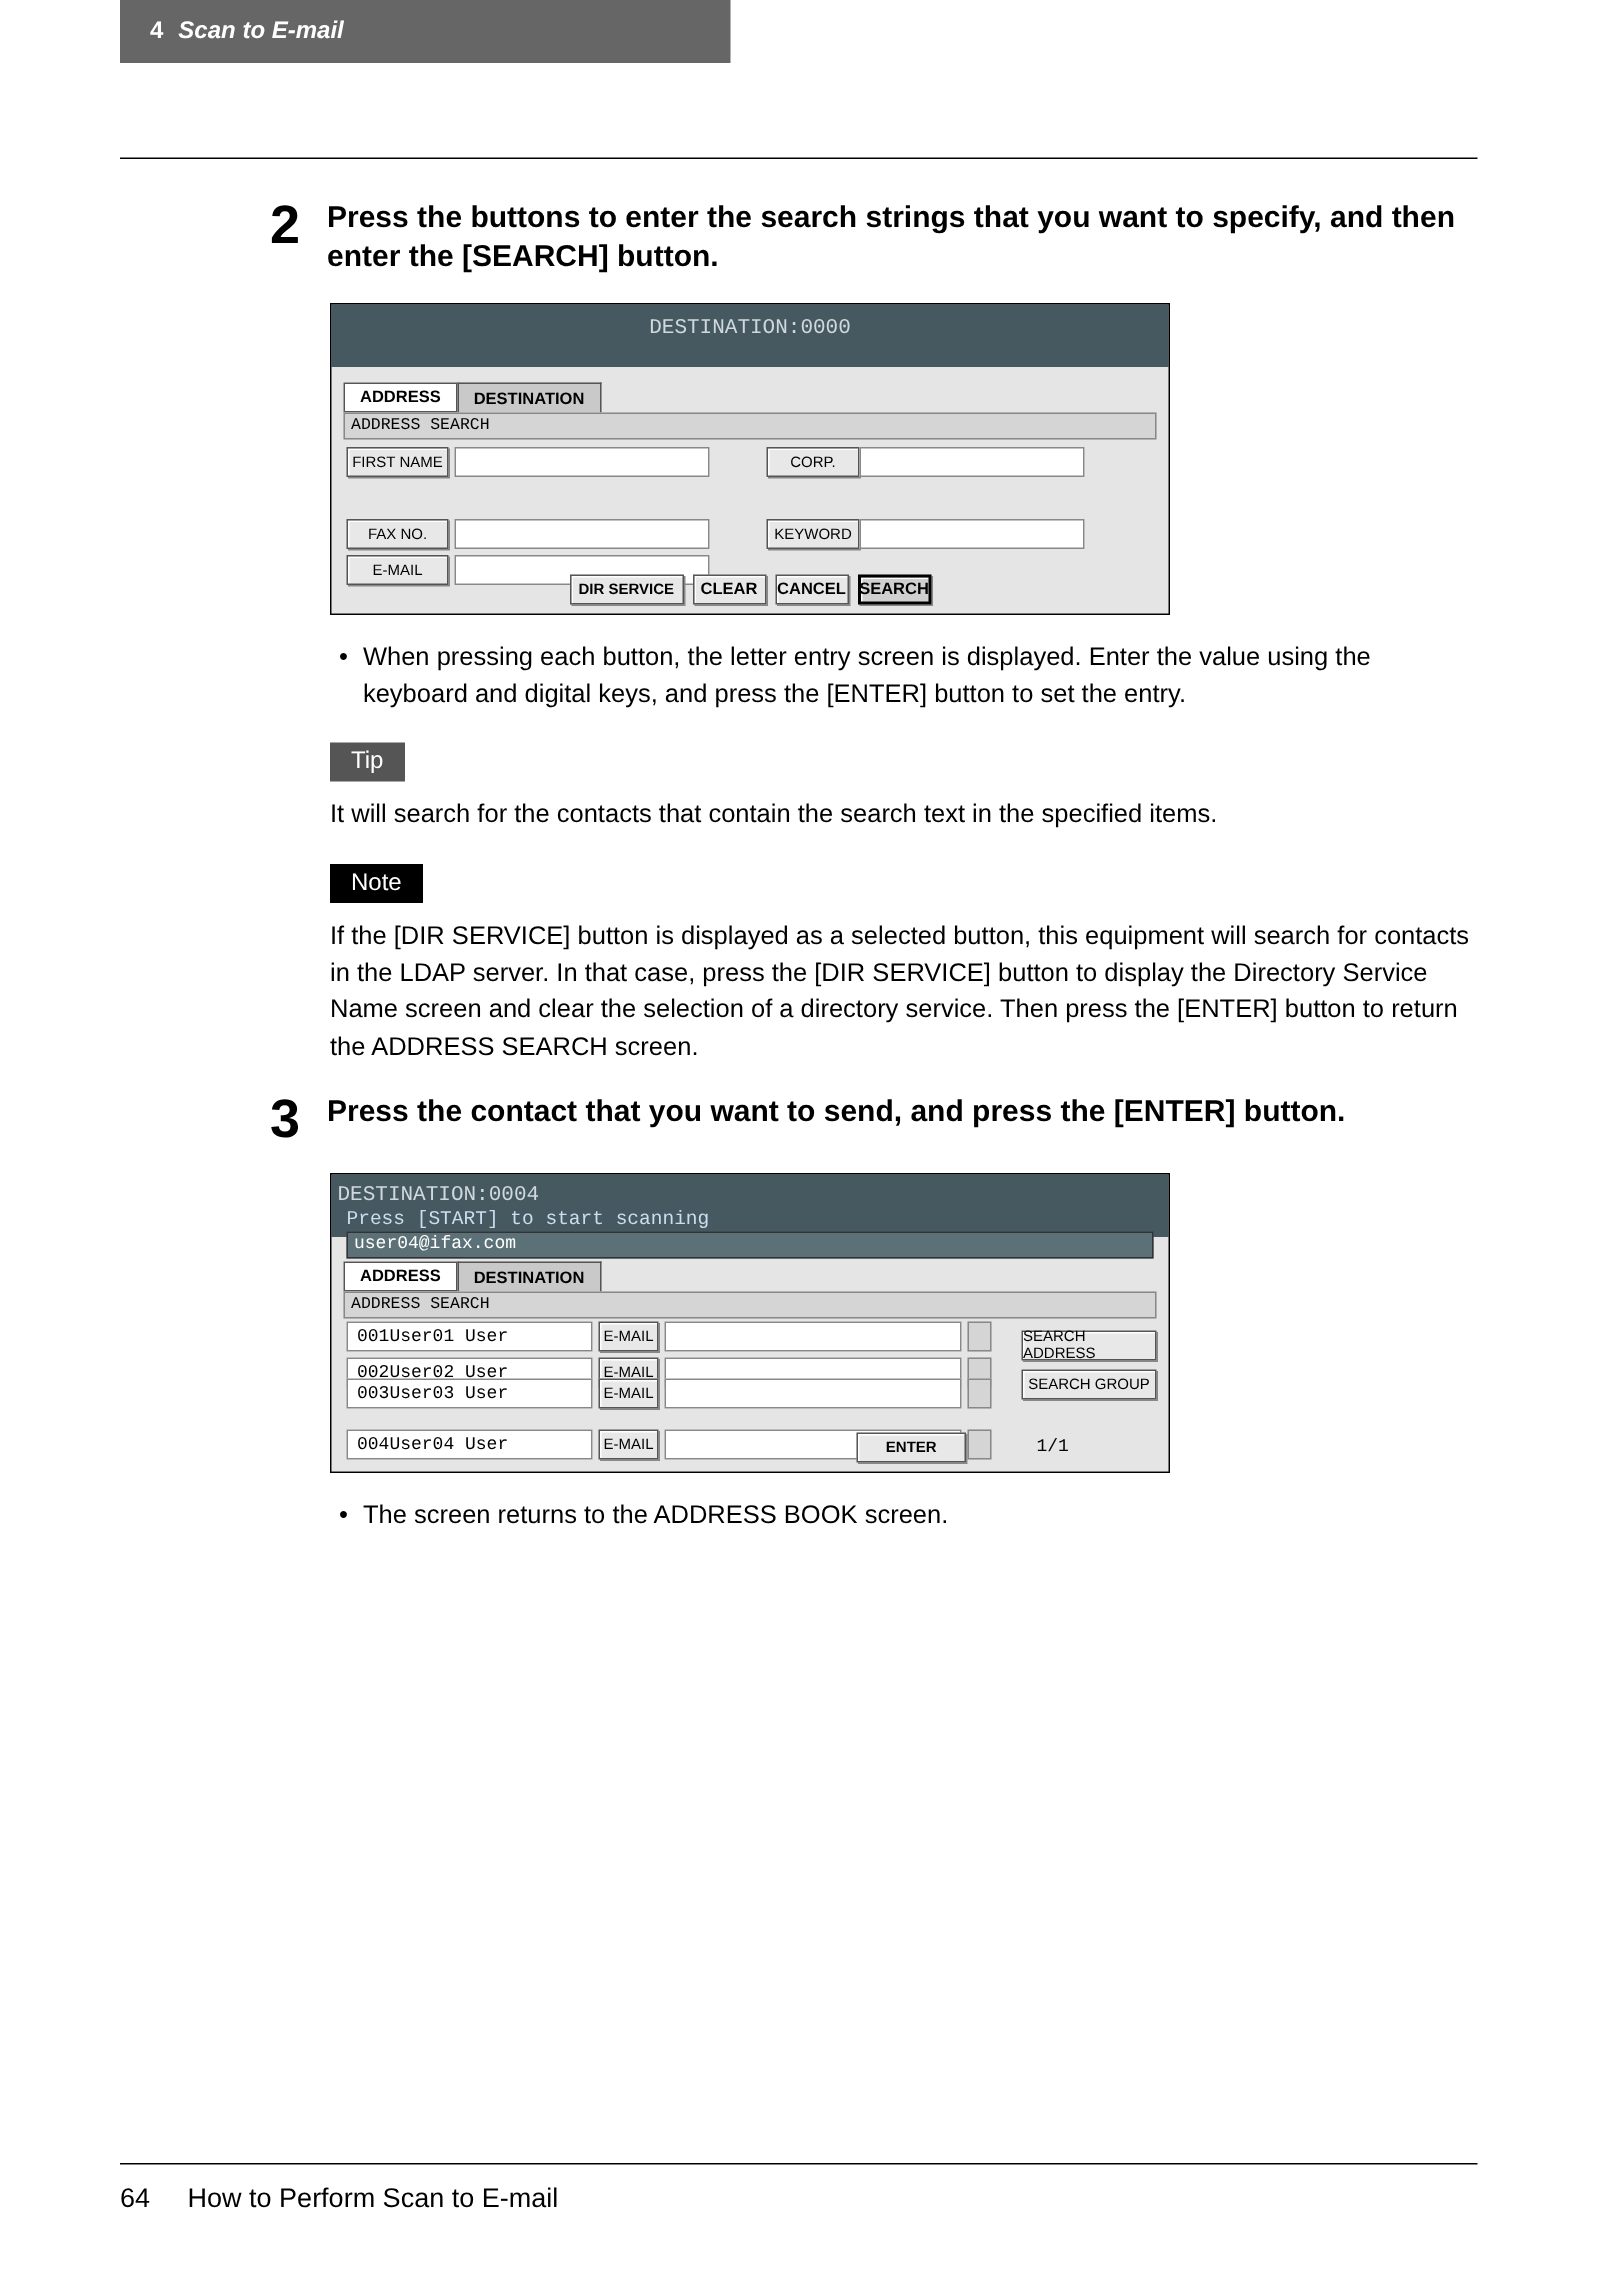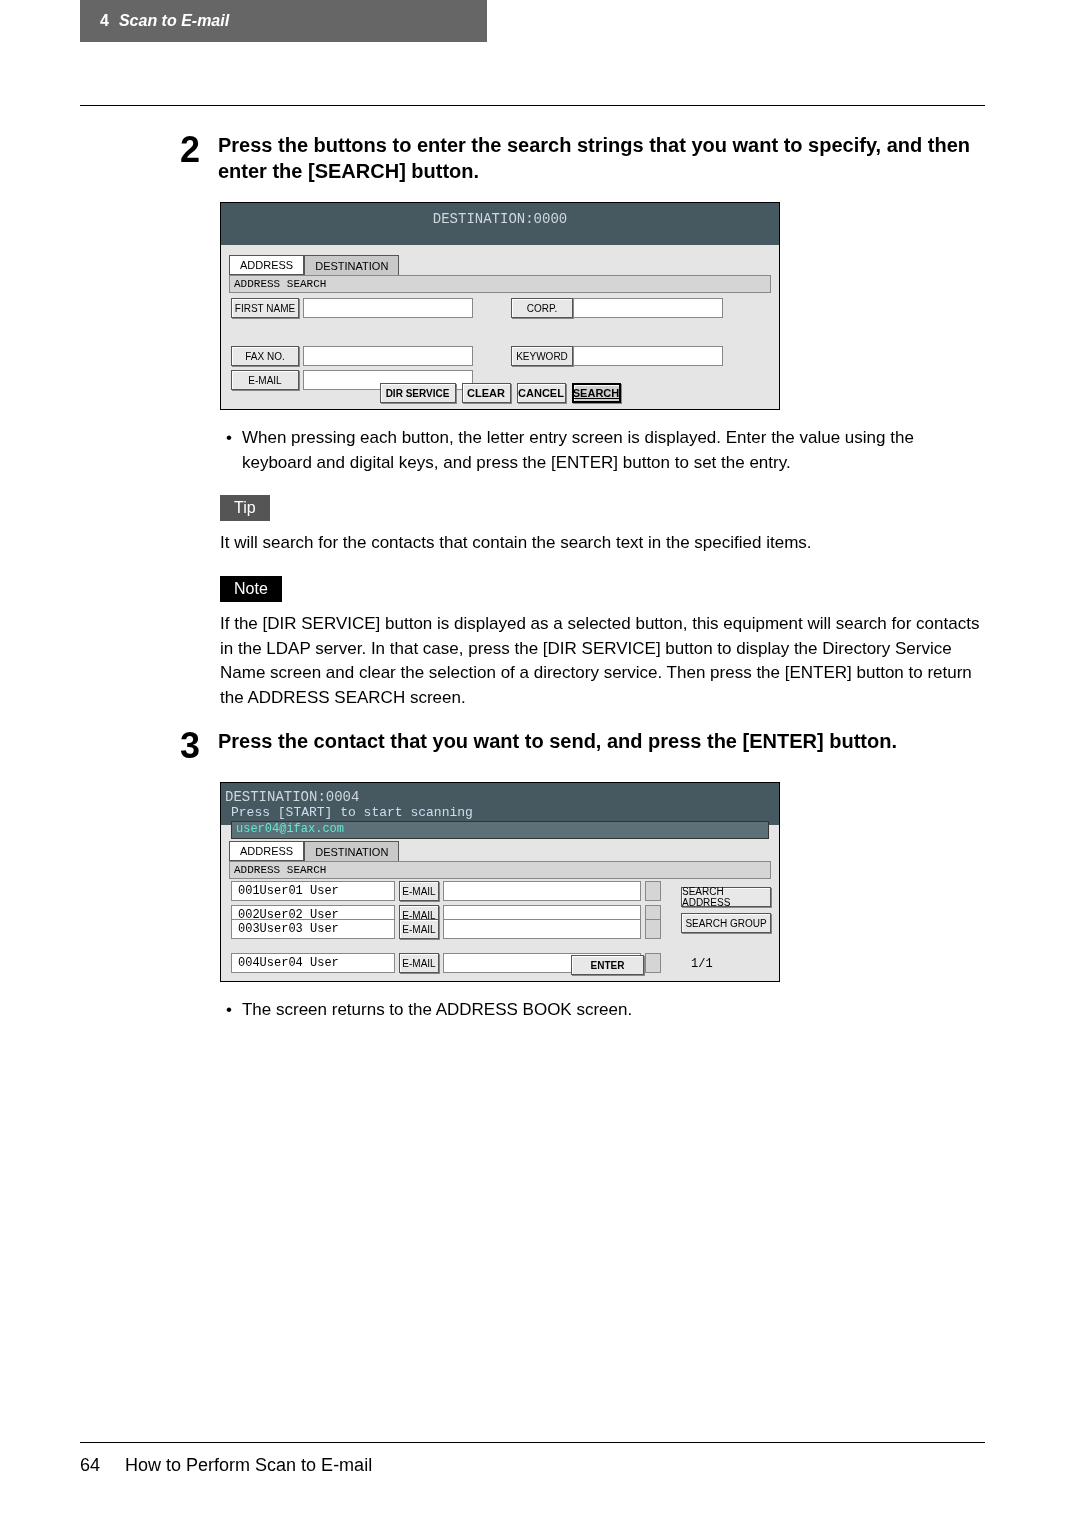--- a/index.html
+++ b/index.html
@@ -49,34 +49,34 @@
     .screenshot {
       margin-left: 140px;
       margin-top: 18px;
       border: 1px solid #000;
       background: linear-gradient(180deg, #465960 0, #465960 42px, #e5e5e5 42px, #e5e5e5 100%);
       position: relative;
     }
     .ss1 { width: 560px; height: 208px; }
     .ss1 .dest-title { position:absolute; top:8px; left:0; right:0; text-align:center; color:#cfd8dc; font-family:'Courier New',monospace; font-size:14px; }
     .ss-tabs { position:absolute; top:52px; left:8px; display:flex; }
-    .ss-tab { height:20px; padding:0 10px; font-size:11px; font-weight:normal; display:flex; align-items:center; border:1px solid #555; background:#fff; }
+    .ss-tab { height:20px; padding:0 10px; font-size:11px; font-weight:bold; display:flex; align-items:center; border:1px solid #555; background:#fff; }
     .ss-tab.inactive { background:#c9c9c9; border-bottom:none; }
     .ss-subbar { position:absolute; top:72px; left:8px; right:8px; height:18px; background:#d5d5d5; border:1px solid #888; font-family:'Courier New',monospace; font-size:11px; padding-left:4px; line-height:16px; }
     .ss-row { position:absolute; left:10px; right:10px; height:22px; display:flex; align-items:center; }
     .ss-row.r1 { top:94px; } .ss-row.r2 { top:118px; } .ss-row.r3 { top:142px; } .ss-row.r4 { top:166px; }
     .ss-btn { height:20px; border:1px solid #555; background:#e8e8e8; font-size:10px; display:flex; align-items:center; justify-content:center; box-shadow: inset 1px 1px 0 #fff, 1px 1px 0 #888; }
     .ss-lbl { width:68px; }
     .ss-field { flex:0 0 170px; height:20px; border:1px solid #888; background:#fff; margin-left:4px; }
     .ss-lbl2 { width:62px; margin-left:38px; }
     .ss-field2 { flex:0 0 150px; height:20px; border:1px solid #888; background:#fff; font-family:'Courier New',monospace; font-size:12px; padding-left:3px; line-height:18px; }
     .ss-bottom { position:absolute; bottom:6px; left:0; right:0; display:flex; justify-content:center; gap:6px; }
     .ss-bottom .ss-btn { width:49px; font-weight:bold; font-size:11px; }
     .ss-bottom .ss-btn.ds { width:76px; font-size:10px; }
-    .ss-bottom .ss-btn.search { border:2px solid #000; background:#d0d0d0;text-decoration:underline; }
+    .ss-bottom .ss-btn.search { border:2px solid #000; background:#d0d0d0; }
 
     .bullet {
       margin-left: 140px;
       margin-top: 16px;
       font-size: 17px;
       line-height: 1.45;
       display: flex;
     }
     .bullet .dot { margin:0 10px 0 6px; }
     .bullet .bt { flex:1; }
@@ -93,21 +93,21 @@
     .para {
       margin-left: 140px;
       margin-top: 10px;
       font-size: 17px;
       line-height: 1.45;
     }
 
     .ss2 { width: 560px; height: 200px; }
     .ss2 .dest-title { position:absolute; top:6px; left:4px; right:0; color:#cfd8dc; font-family:'Courier New',monospace; font-size:14px; }
     .ss2 .start-line { position:absolute; top:22px; left:10px; color:#cde; font-family:'Courier New',monospace; font-size:13px; }
-    .ss2 .user-line { position:absolute; top:38px; left:10px; right:10px; height:18px; background:#5c7078; color:#5eead4; font-family:'Courier New',monospace; font-size:12px; padding-left:4px; border:1px solid #333; }
+    .ss2 .user-line { position:absolute; top:38px; left:10px; right:10px; height:18px; background:#5c7078; color:#ffffff; font-family:'Courier New',monospace; font-size:12px; padding-left:4px; border:1px solid #333; }
     .ss2 .ss-tabs { top:58px; }
     .ss2 .ss-subbar { top:78px; }
     .ss2 .urow { position:absolute; left:10px; height:20px; display:flex; align-items:center; width:430px; }
     .ss2 .urow.u1 { top:98px; } .ss2 .urow.u2 { top:122px; } .ss2 .urow.u3 { top:136px;justify-content:center; } .ss2 .urow.u4 { top:170px; }
     .ss2 .uname { width:164px; height:20px; border:1px solid #888; background:#fff; font-family:'Courier New',monospace; font-size:12px; padding-left:6px; line-height:18px; }
     .ss2 .email-btn { width:40px; height:20px; margin-left:4px; }
     .ss2 .blank { flex:1; height:20px; border:1px solid #888; background:#fff; margin-left:4px; }
     .ss2 .scroll { width:16px; height:20px; border:1px solid #888; background:#d5d5d5; margin-left:4px; }
     .ss2 .side-btn { position:absolute; right:8px; width:90px; height:20px; font-size:10px; }
     .ss2 .side-btn.sb1 { top:104px; } .ss2 .side-btn.sb2 { top:130px; }

